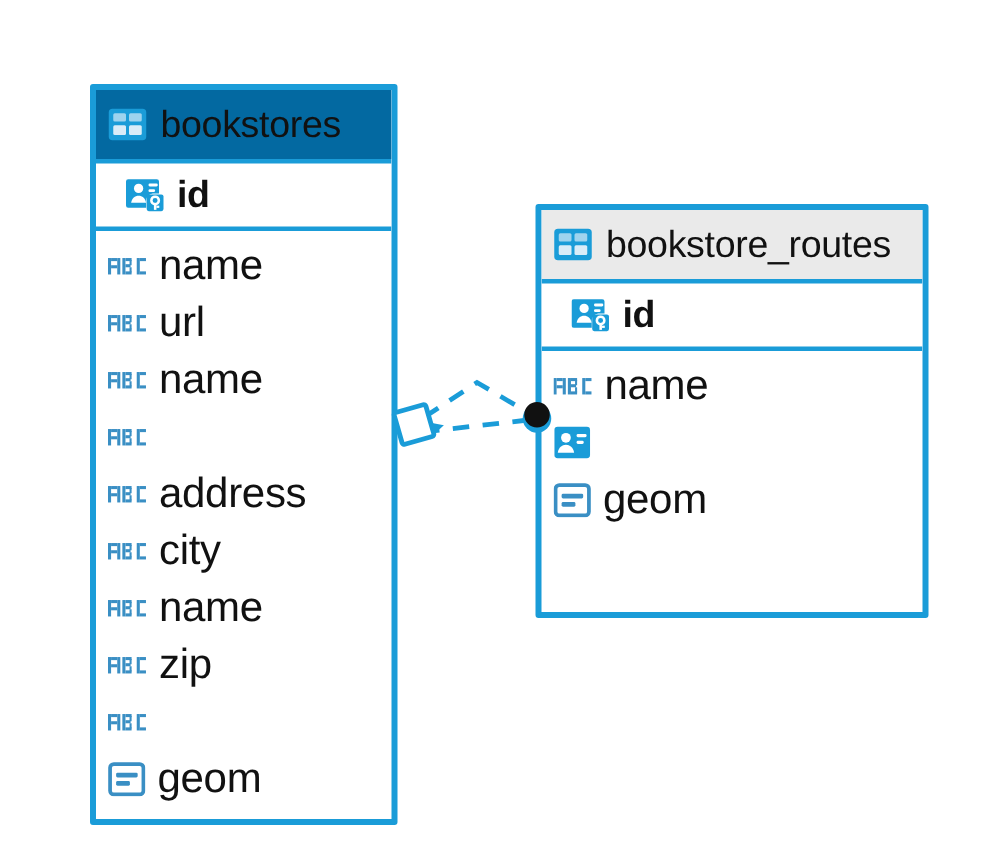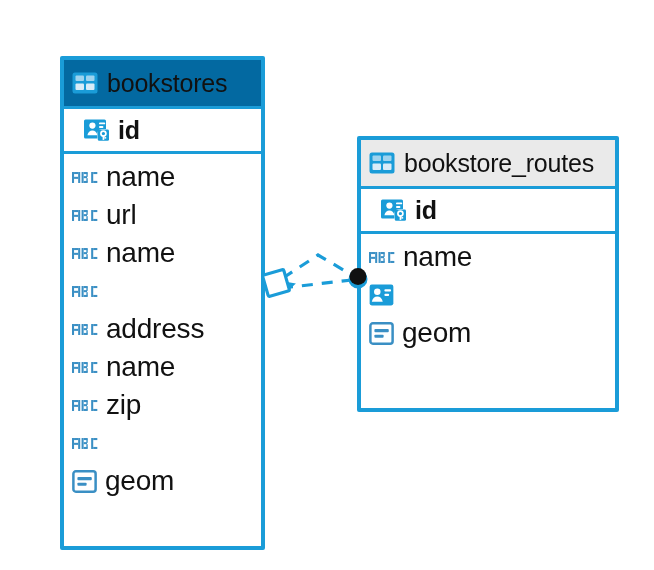--- a/index.html
+++ b/index.html
@@ -251,20 +251,42 @@
                 <rect x="21" y="12" width="2" height="5"></rect>
               <rect x="28" y="3" width="3" height="16"></rect>
                 <rect x="31" y="3" width="6" height="3"></rect>
               <rect x="31" y="16" width="6" height="3"></rect>
             </g>
           </svg>
         </span>
         <span class="field-label">address</span>
       </div>
 
+      <div class="field-row">
+        <span class="icon">
+          <svg width="26" height="17" viewBox="0 0 38 22" aria-hidden="true">
+            <g fill="#3A8FC4">
+              <rect x="0" y="3" width="3" height="16"></rect>
+                <rect x="9" y="3" width="3" height="16"></rect>
+              <rect x="3" y="3" width="6" height="3"></rect>
+                <rect x="3" y="10" width="6" height="3"></rect>
+              <rect x="14" y="3" width="3" height="16"></rect>
+                <rect x="17" y="3" width="6" height="3"></rect>
+              <rect x="17" y="16" width="6" height="3"></rect>
+                <rect x="17" y="9" width="5" height="3"></rect>
+              <rect x="21" y="5" width="2" height="5"></rect>
+                <rect x="21" y="12" width="2" height="5"></rect>
+              <rect x="28" y="3" width="3" height="16"></rect>
+                <rect x="31" y="3" width="6" height="3"></rect>
+              <rect x="31" y="16" width="6" height="3"></rect>
+            </g>
+          </svg>
+        </span>
+        <span class="field-label">city</span>
+      </div>
 
       <div class="field-row">
         <span class="icon">
           <svg width="26" height="17" viewBox="0 0 38 22" aria-hidden="true">
             <g fill="#3A8FC4">
               <rect x="0" y="3" width="3" height="16"></rect>
                 <rect x="9" y="3" width="3" height="16"></rect>
               <rect x="3" y="3" width="6" height="3"></rect>
                 <rect x="3" y="10" width="6" height="3"></rect>
               <rect x="14" y="3" width="3" height="16"></rect>

